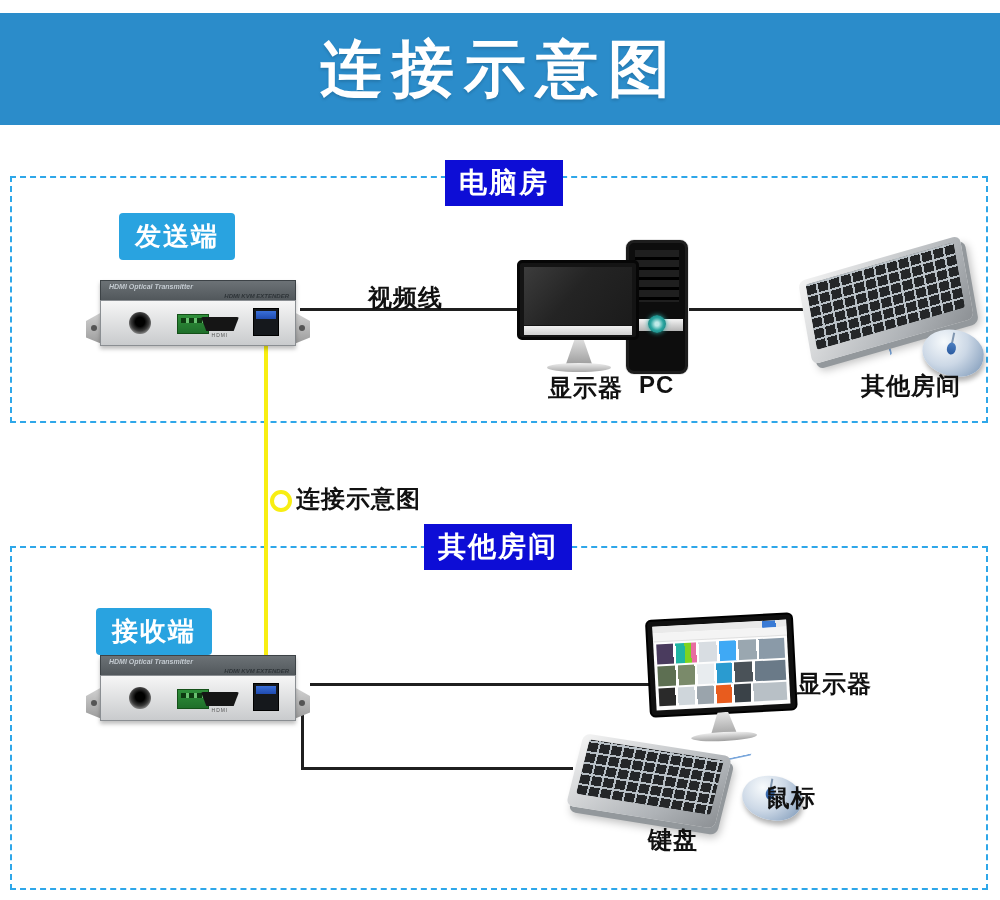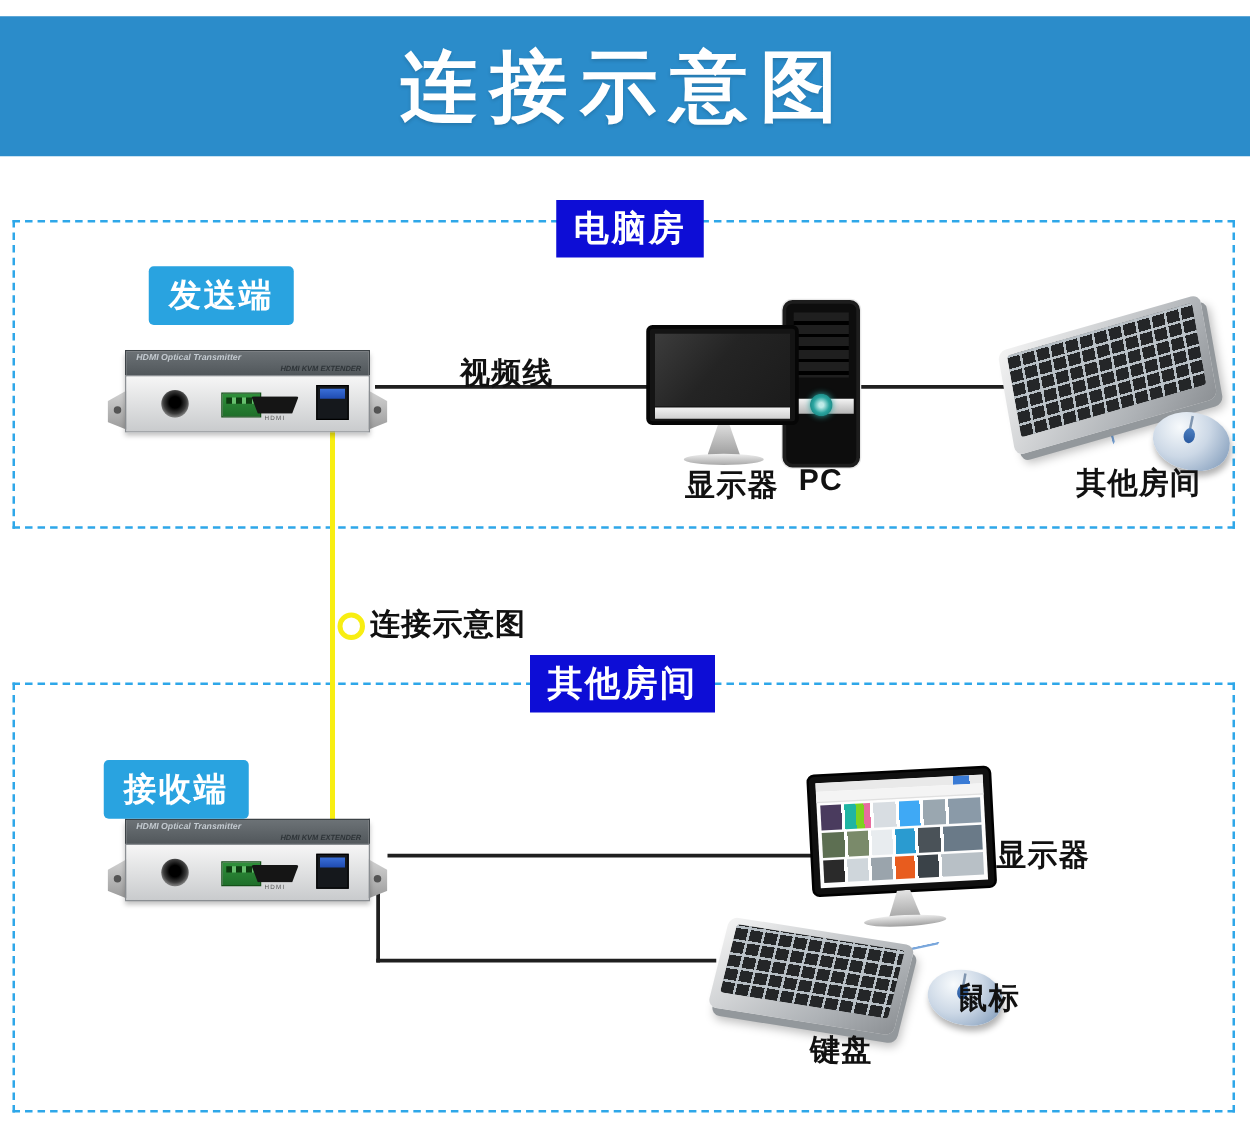--- a/index.html
+++ b/index.html
@@ -19,21 +19,21 @@
   .room-box.bottom{left:10px;top:546px;width:974px;height:340px;}
   .room-label{background:#0d0dd6;color:#fff;font-size:28px;font-weight:bold;
               padding:4px 14px;z-index:5;letter-spacing:2px;}
   .room-label.top{left:445px;top:160px;}
   .room-label.bottom{left:424px;top:524px;}
 
   
   .tag{background:#29a3e0;color:#fff;font-size:26px;font-weight:bold;
        padding:6px 16px;border-radius:4px;z-index:4;letter-spacing:2px;}
   .tag.sender{left:119px;top:213px;}
-  .tag.receiver{left:83px;top:608px;}
+  .tag.receiver{left:96px;top:608px;}
 
   
   .device{width:224px;height:70px;z-index:3;}
   .dev-body{position:absolute;left:14px;right:14px;top:0;bottom:4px;
             box-shadow:0 3px 4px rgba(0,0,0,.25);}
   .dev-top{position:absolute;left:0;right:0;top:0;height:20px;
            background:linear-gradient(#6c7276,#50565a);
            border:1px solid #3c4246;border-bottom:none;overflow:hidden;}
   .dev-brand{position:absolute;left:8px;top:2px;font-size:7px;font-weight:bold;
              font-style:italic;color:#c3cad0;white-space:nowrap;}

